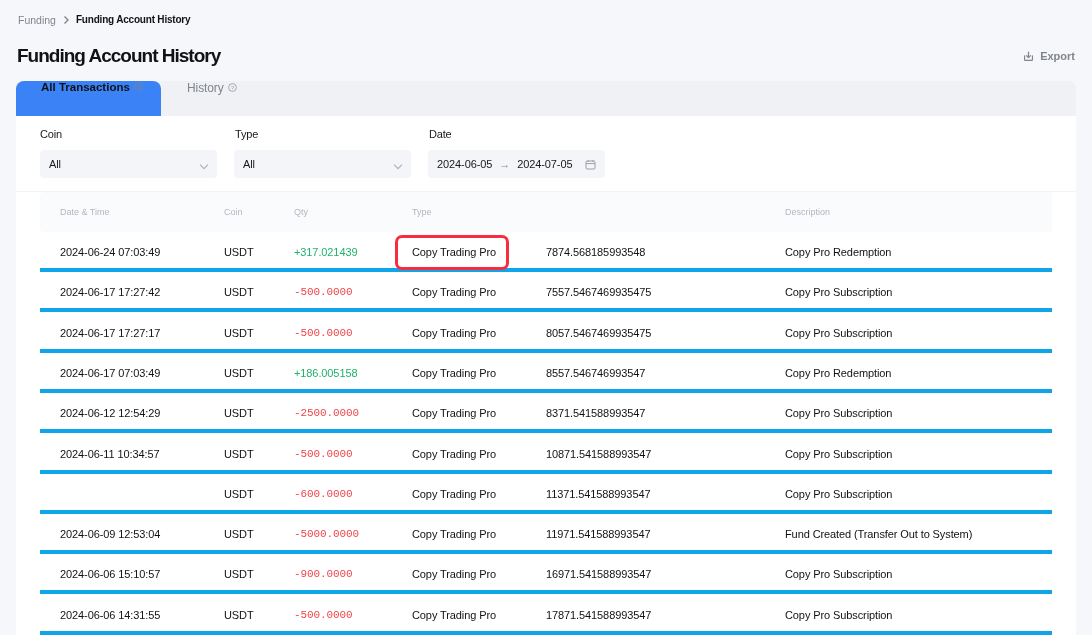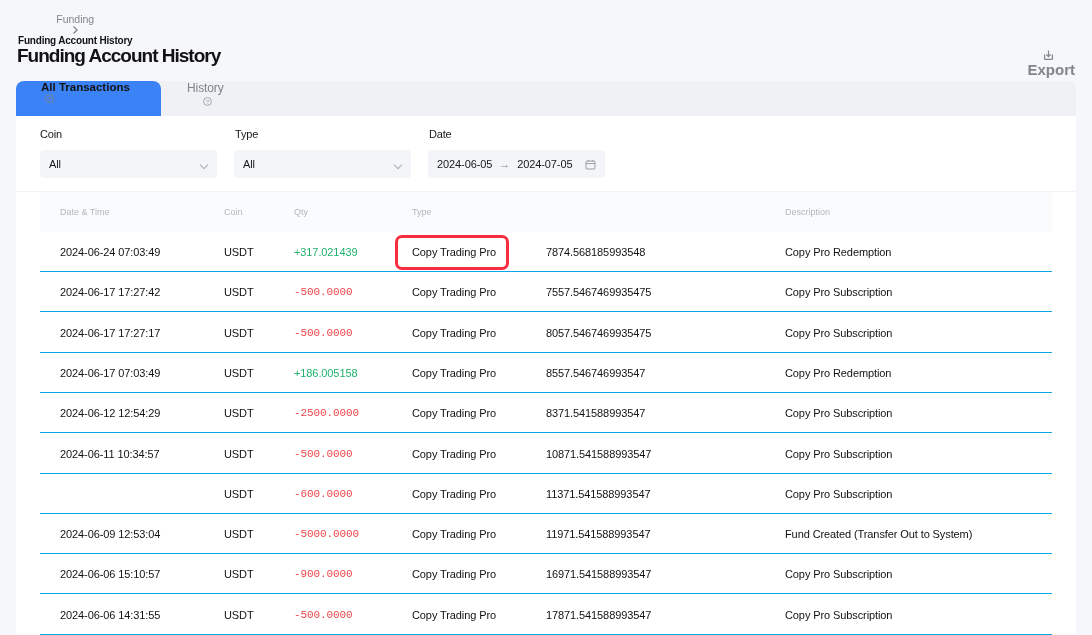--- a/index.html
+++ b/index.html
@@ -1,40 +1,40 @@
 <!DOCTYPE html>
 <html><head>
 <meta charset="utf-8">
 <style>
 * { margin:0; padding:0; box-sizing:border-box; }
 html,body { width:1092px; height:635px; background:#f6f7fa; font-family:"Liberation Sans",sans-serif; overflow:hidden; position:relative; color:#121214; }
-.abs { position:absolute;flex-direction:column; }
+.abs { position:absolute; }
 
 .crumb { left:18px; top:13px; font-size:10.5px; color:#81858c; display:flex; align-items:center; height:13px; }
 .crumb .sep { margin:0 5px; display:flex; align-items:center; }
 .crumb b { color:#121214; font-weight:700; font-size:10px; letter-spacing:-0.2px; }
 
 .title { left:17px; top:45px; font-size:19px; font-weight:700; letter-spacing:-1px; }
 
-.export { top:50px; right:17px; display:flex; align-items:center; font-size:15px; font-weight:700; color:#81858c; }
+.export { top:50px; right:17px; display:flex; align-items:center; font-size:11px; font-weight:700; color:#81858c; }
 .export svg { margin-right:6px; }
 
 .tabbar { left:16px; top:81px; width:1060px; height:35px; background:#eff1f4; border-radius:8px 8px 0 0; }
 .tab-active { left:16px; top:81px; width:145px; height:35px; background:#3b82f6; border-radius:8px 8px 0 0; display:flex; align-items:flex-start; padding-left:25px; font-size:11.5px; font-weight:700; }
-.tab2 { left:187px; top:81px; height:35px; display:flex; align-items:center; font-size:12px; letter-spacing:-0.1px; color:#81858c; }
+.tab2 { left:187px; top:81px; height:35px; display:flex; font-size:12px; letter-spacing:-0.1px; color:#81858c; }
 .qicon { display:inline-block; margin-left:4px; height:9px; }
 
 .panel { left:16px; top:116px; width:1060px; height:519px; background:#ffffff; }
 
 .flabel { font-size:11px; font-weight:400; letter-spacing:-0.2px; color:#17181a; }
 .fbox { position:absolute; height:28px; background:#f4f5f8; border-radius:4px; display:flex; align-items:center; font-size:11px; font-weight:400; letter-spacing:-0.1px; color:#17181a; }
 
 .thead { position:absolute; left:24px; top:76px; width:1012px; height:40px; background:#fafbfc; border-radius:4px; }
 .th { position:absolute; top:0; height:40px; display:flex; align-items:center; font-size:9px; color:#b2b7c0; }
-.row { position:absolute; left:24px; width:1012px; height:40px; border-bottom:1px solid #0ea5e9; }
+.row { position:absolute; left:24px; width:1012px; height:40px; border-bottom:4px solid #0ea5e9; }
 .td { position:absolute; top:0; height:40px; display:flex; align-items:center; font-size:11px; letter-spacing:-0.1px; color:#121214; }
 .green { color:#20b26c; }
 .red { color:#ef454a;font-family:Liberation Mono, monospace; }
 .c1 { left:12px;margin-left:8px; } .c2 { left:184px; } .c3 { left:254px; } .c4 { left:372px; } .c5 { left:506px; } .c6 { left:745px; }
 .redbox { position:absolute; border:3.2px solid #f72c3e; border-radius:7px; }
 </style>
 </head>
 <body>
 <div class="abs crumb">Funding
   <span class="sep">

